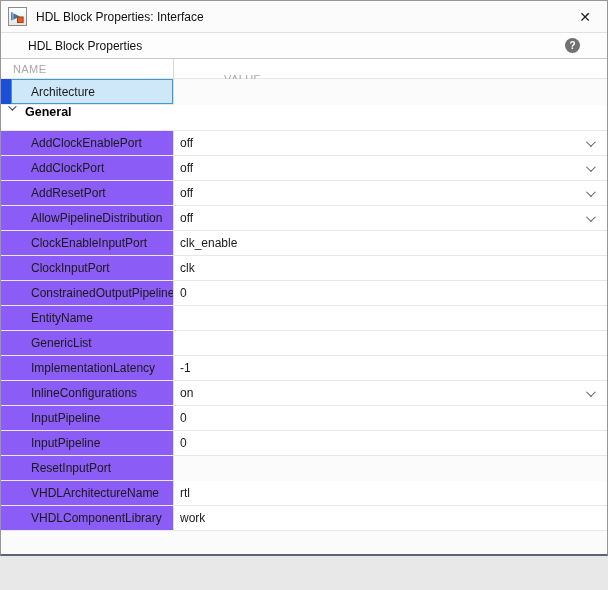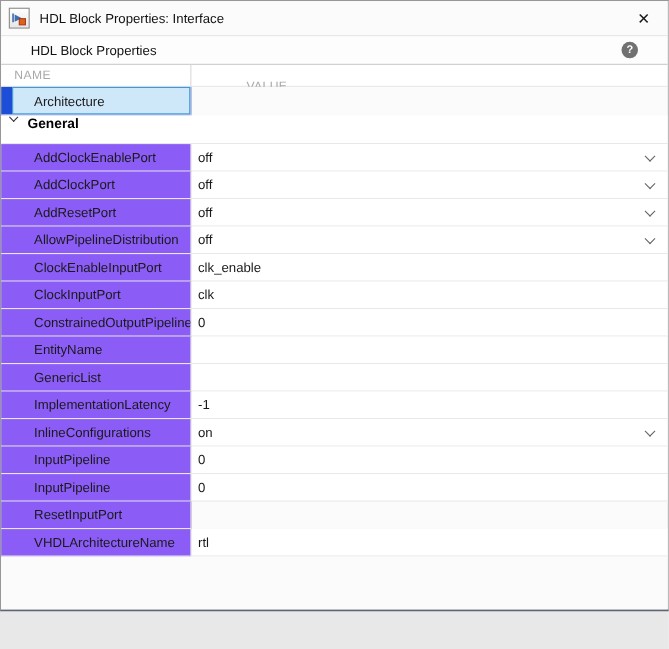--- a/index.html
+++ b/index.html
@@ -280,16 +280,24 @@
         </div>
       </div>
       <div class="prop-row">
         <div class="name-cell">
           <span class="name-text">VHDLArchitectureName</span>
         </div>
         <div class="value-cell">
           <span class="value-text">rtl</span>
         </div>
       </div>
+      <div class="prop-row">
+        <div class="name-cell">
+          <span class="name-text">VHDLComponentLibrary</span>
+        </div>
+        <div class="value-cell">
+          <span class="value-text">work</span>
+        </div>
+      </div>
       <div class="filler"></div>
     </div>
 
 </div>
 
 </body></html>

